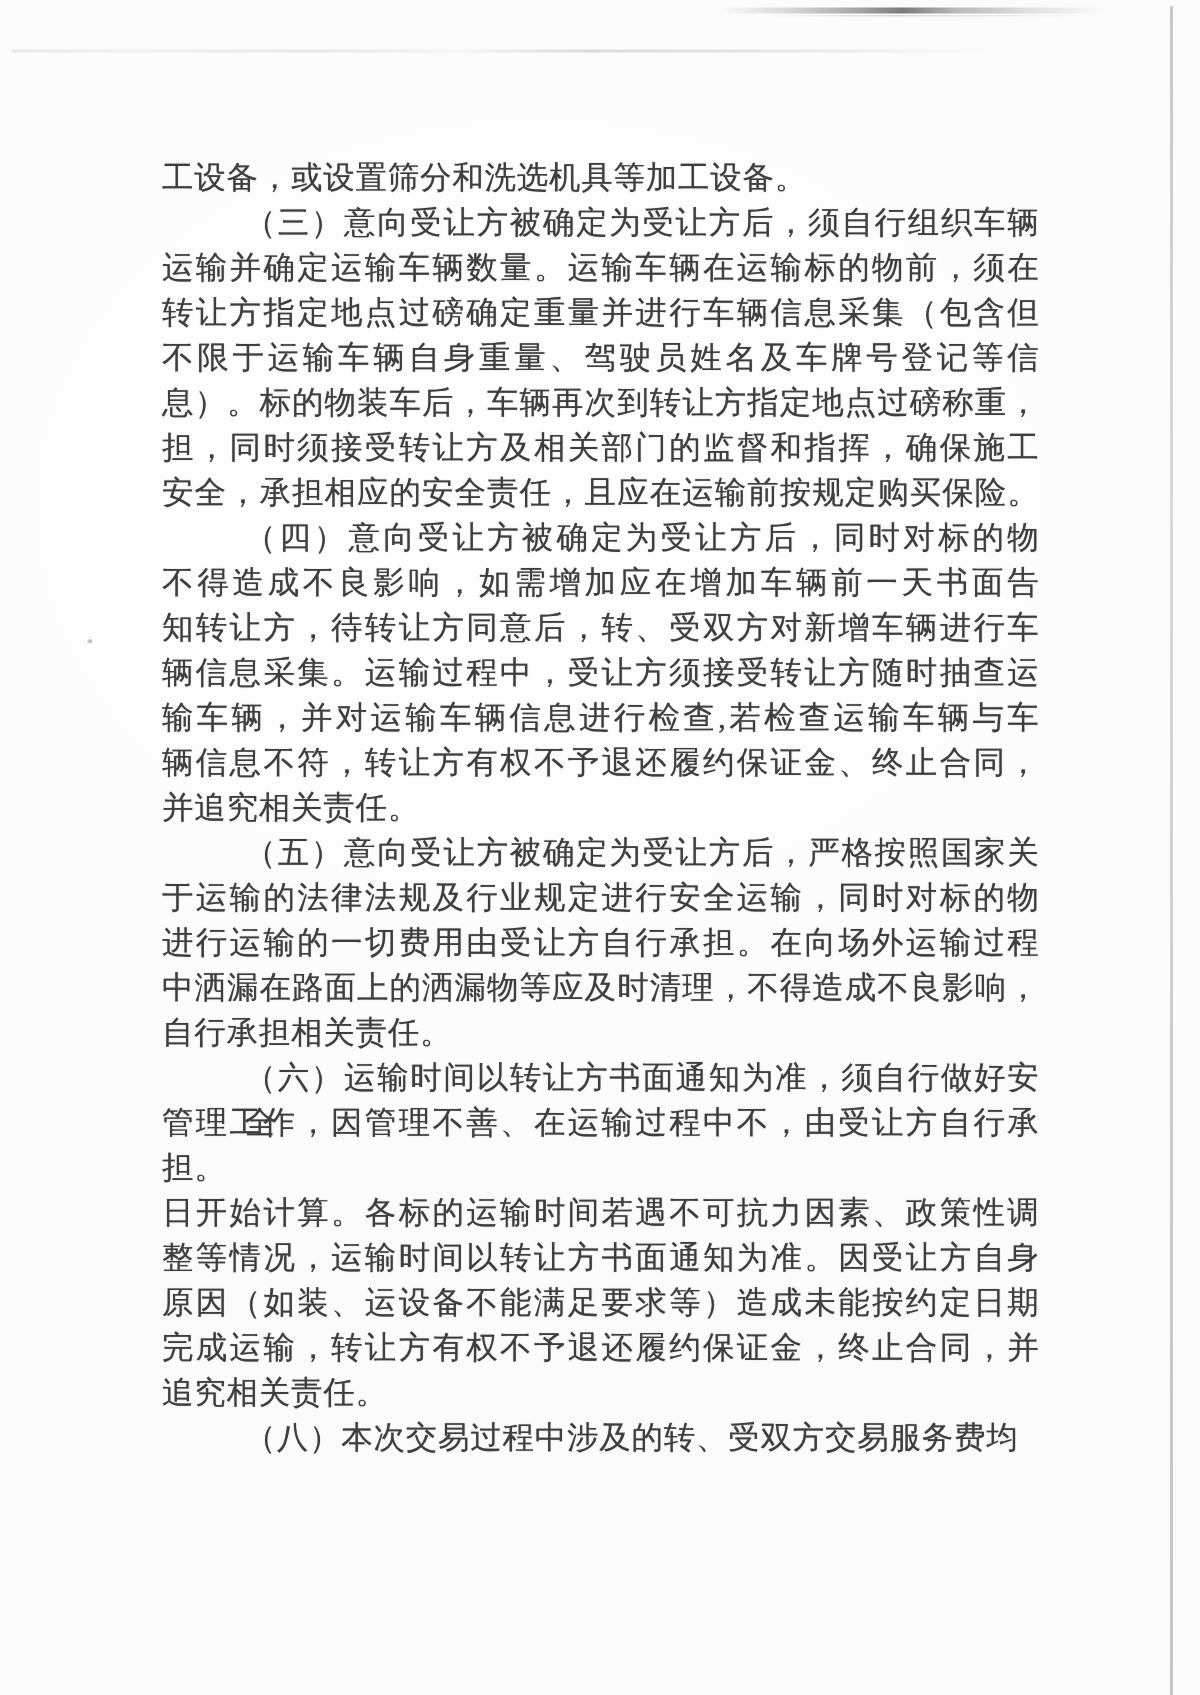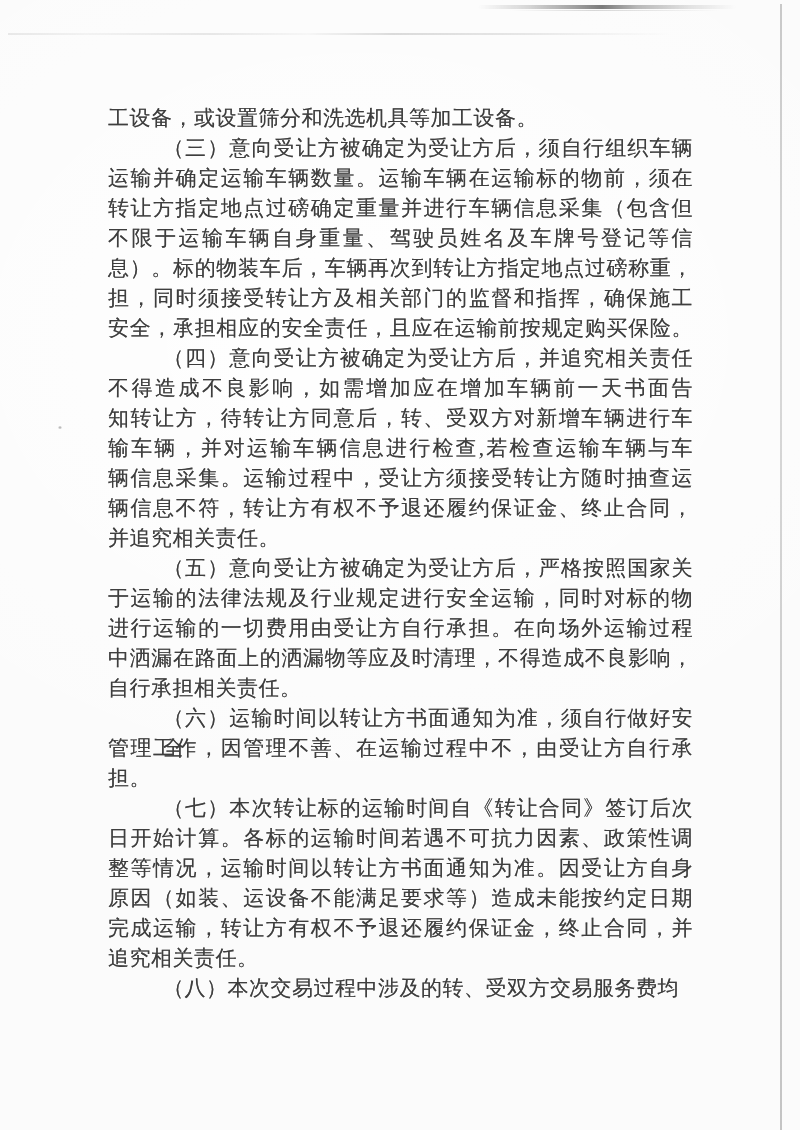--- a/index.html
+++ b/index.html
@@ -99,36 +99,35 @@
 
   <div class="textblock">
       <div class="line">工设备，或设置筛分和洗选机具等加工设备。</div>
       <div class="line fill indent">（三）意向受让方被确定为受让方后，须自行组织车辆</div>
       <div class="line fill">运输并确定运输车辆数量。运输车辆在运输标的物前，须在</div>
       <div class="line fill">转让方指定地点过磅确定重量并进行车辆信息采集（包含但</div>
       <div class="line fill">不限于运输车辆自身重量、驾驶员姓名及车牌号登记等信</div>
       <div class="line fill">息）。标的物装车后，车辆再次到转让方指定地点过磅称重，</div>
       <div class="line fill">担，同时须接受转让方及相关部门的监督和指挥，确保施工</div>
       <div class="line fill">安全，承担相应的安全责任，且应在运输前按规定购买保险。</div>
-      <div class="line fill indent">（四）意向受让方被确定为受让方后，并追究相关责任</div>
+      <div class="line fill indent">（四）意向受让方被确定为受让方后，同时对标的物</div>
       <div class="line fill">不得造成不良影响，如需增加应在增加车辆前一天书面告</div>
       <div class="line fill">知转让方，待转让方同意后，转、受双方对新增车辆进行车</div>
+      <div class="line fill">辆信息采集。运输过程中，受让方须接受转让方随时抽查运</div>
       <div class="line fill">输车辆，并对运输车辆信息进行检查,若检查运输车辆与车</div>
-      <div class="line fill">辆信息采集。运输过程中，受让方须接受转让方随时抽查运</div>
       <div class="line fill">辆信息不符，转让方有权不予退还履约保证金、终止合同，</div>
       <div class="line">并追究相关责任。</div>
       <div class="line fill indent">（五）意向受让方被确定为受让方后，严格按照国家关</div>
       <div class="line fill">于运输的法律法规及行业规定进行安全运输，同时对标的物</div>
       <div class="line fill">进行运输的一切费用由受让方自行承担。在向场外运输过程</div>
       <div class="line fill">中洒漏在路面上的洒漏物等应及时清理，不得造成不良影响，</div>
       <div class="line">自行承担相关责任。</div>
       <div class="line fill indent">（六）运输时间以转让方书面通知为准，须自行做好安全</div>
       <div class="line fill">管理工作，因管理不善、在运输过程中不，由受让方自行承</div>
       <div class="line">担。</div>
-      <div class="line fill indent">（七）本次转让标的运输时间自《转让合同》签订后次</div>
       <div class="line fill">日开始计算。各标的运输时间若遇不可抗力因素、政策性调</div>
       <div class="line fill">整等情况，运输时间以转让方书面通知为准。因受让方自身</div>
       <div class="line fill">原因（如装、运设备不能满足要求等）造成未能按约定日期</div>
       <div class="line fill">完成运输，转让方有权不予退还履约保证金，终止合同，并</div>
       <div class="line">追究相关责任。</div>
       <div class="line indent">（八）本次交易过程中涉及的转、受双方交易服务费均</div>
     </div>
 </div>
 
 </body></html>

